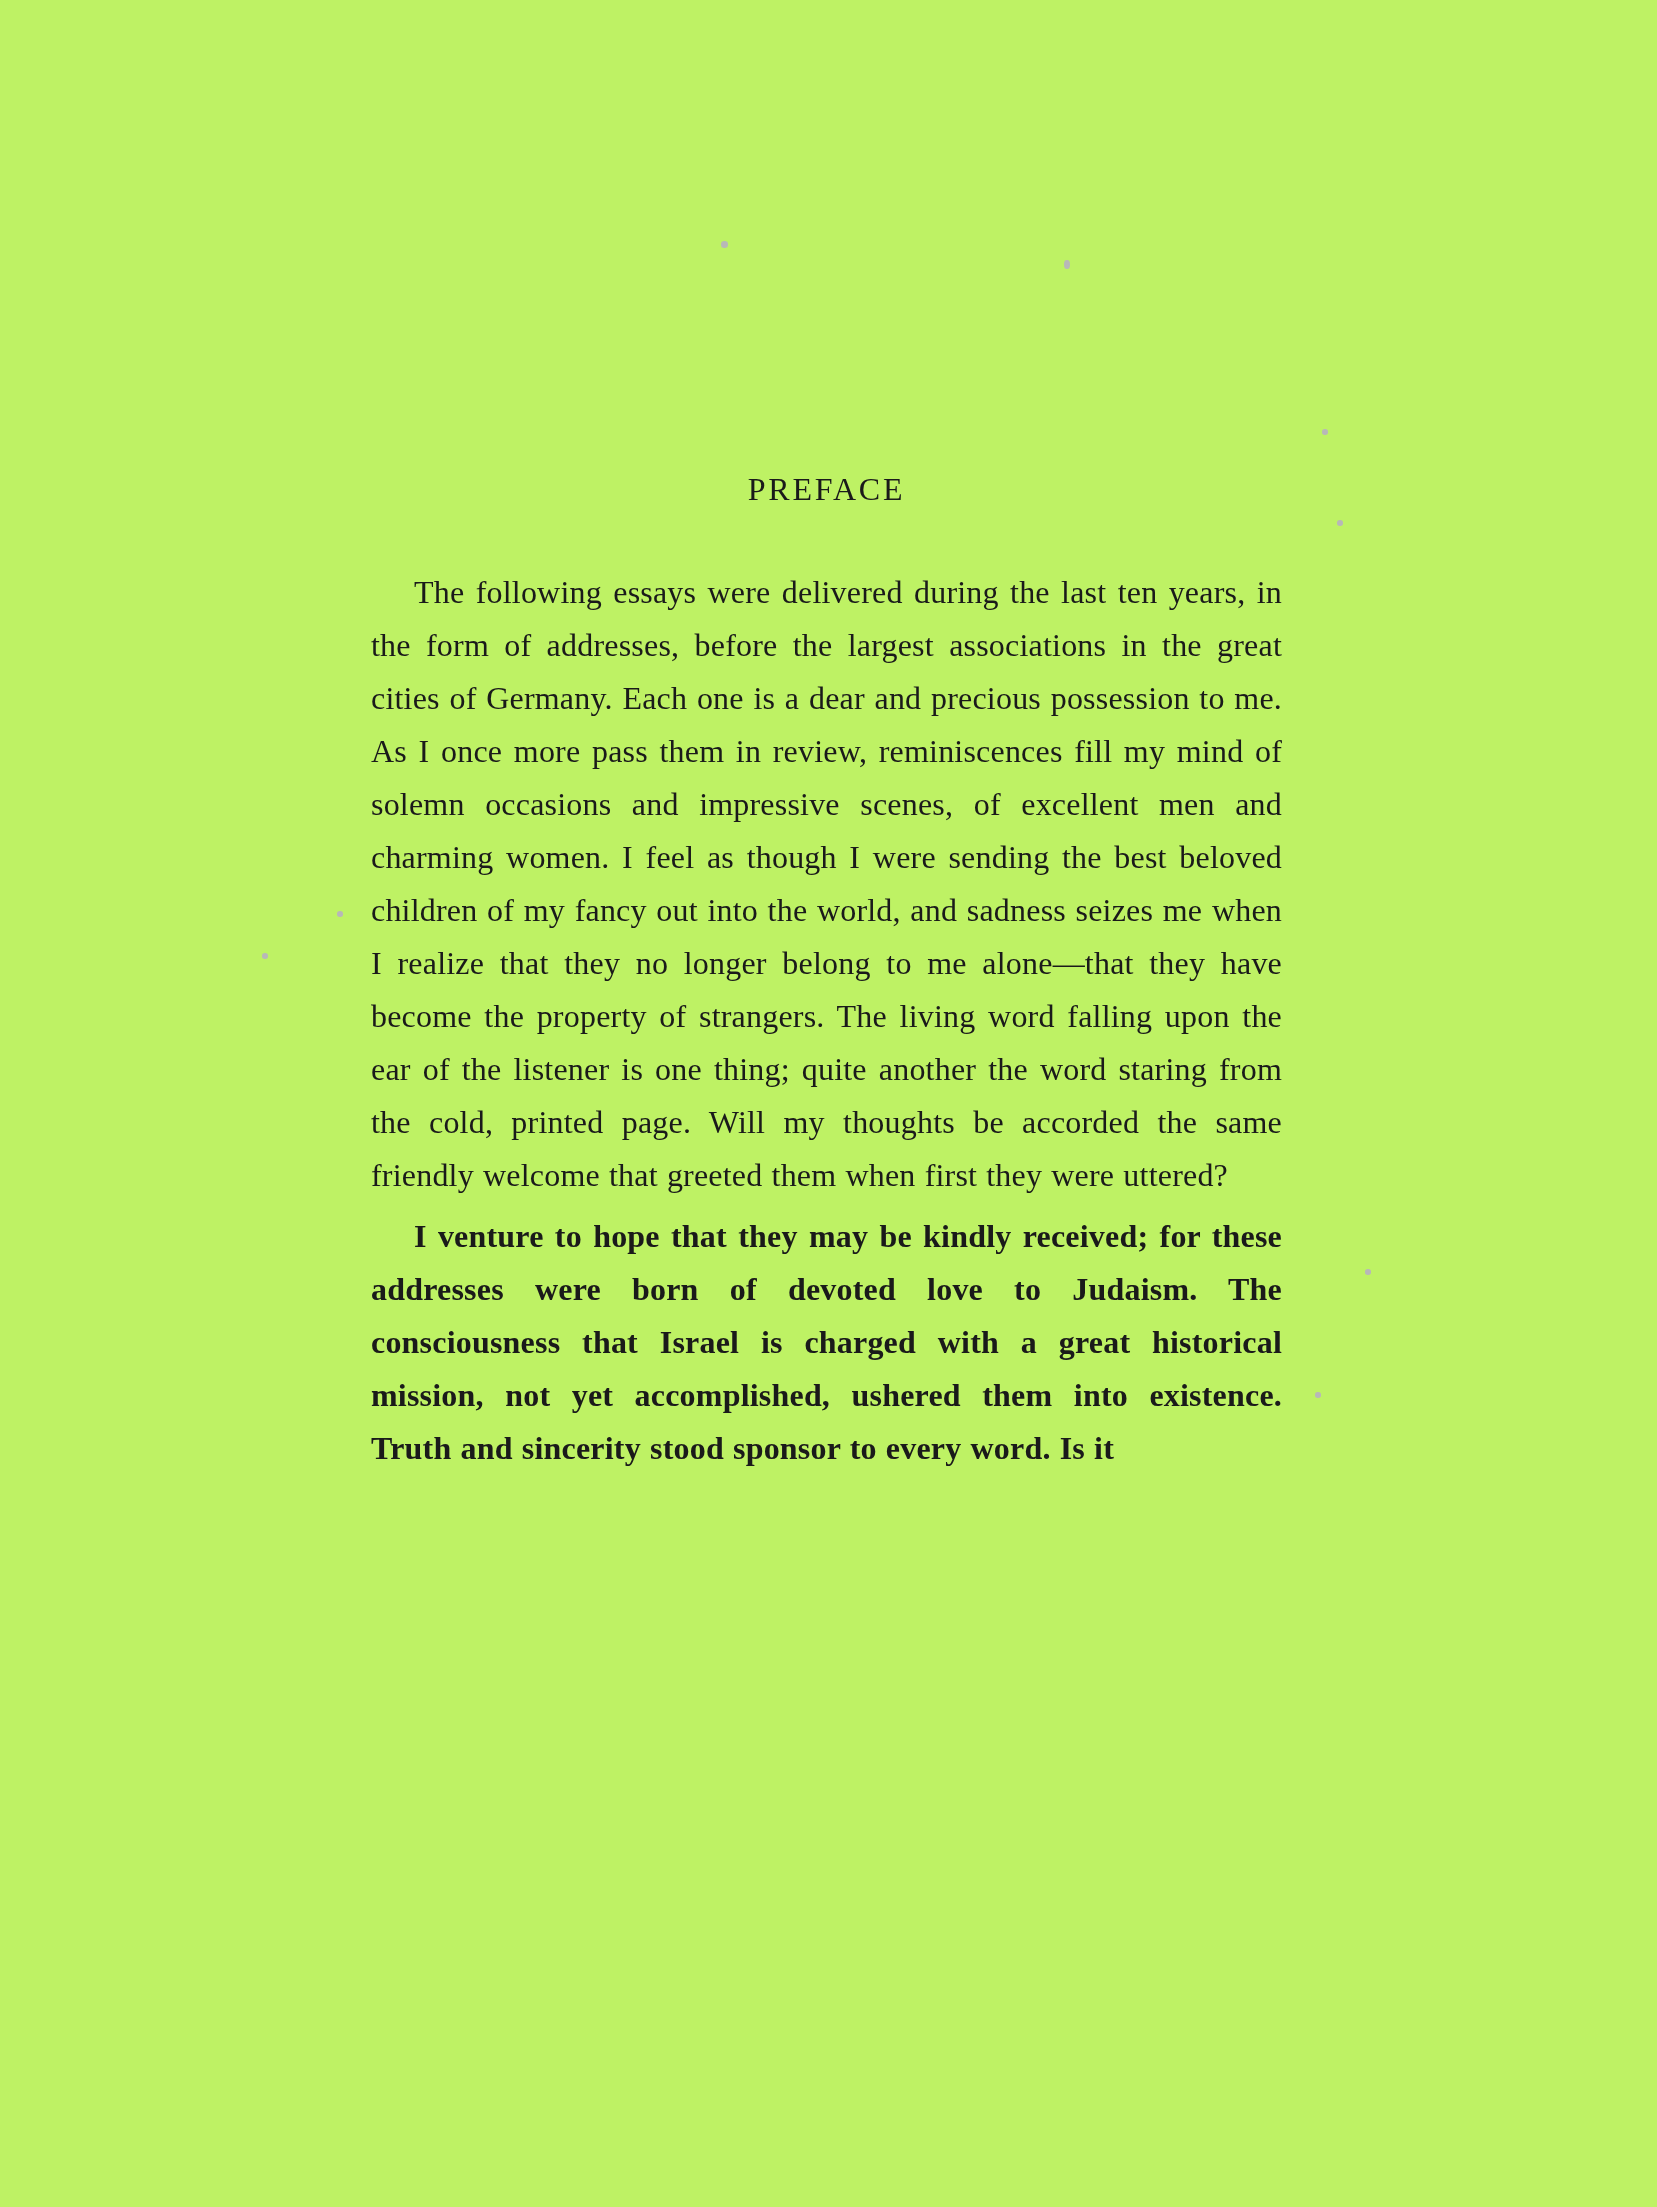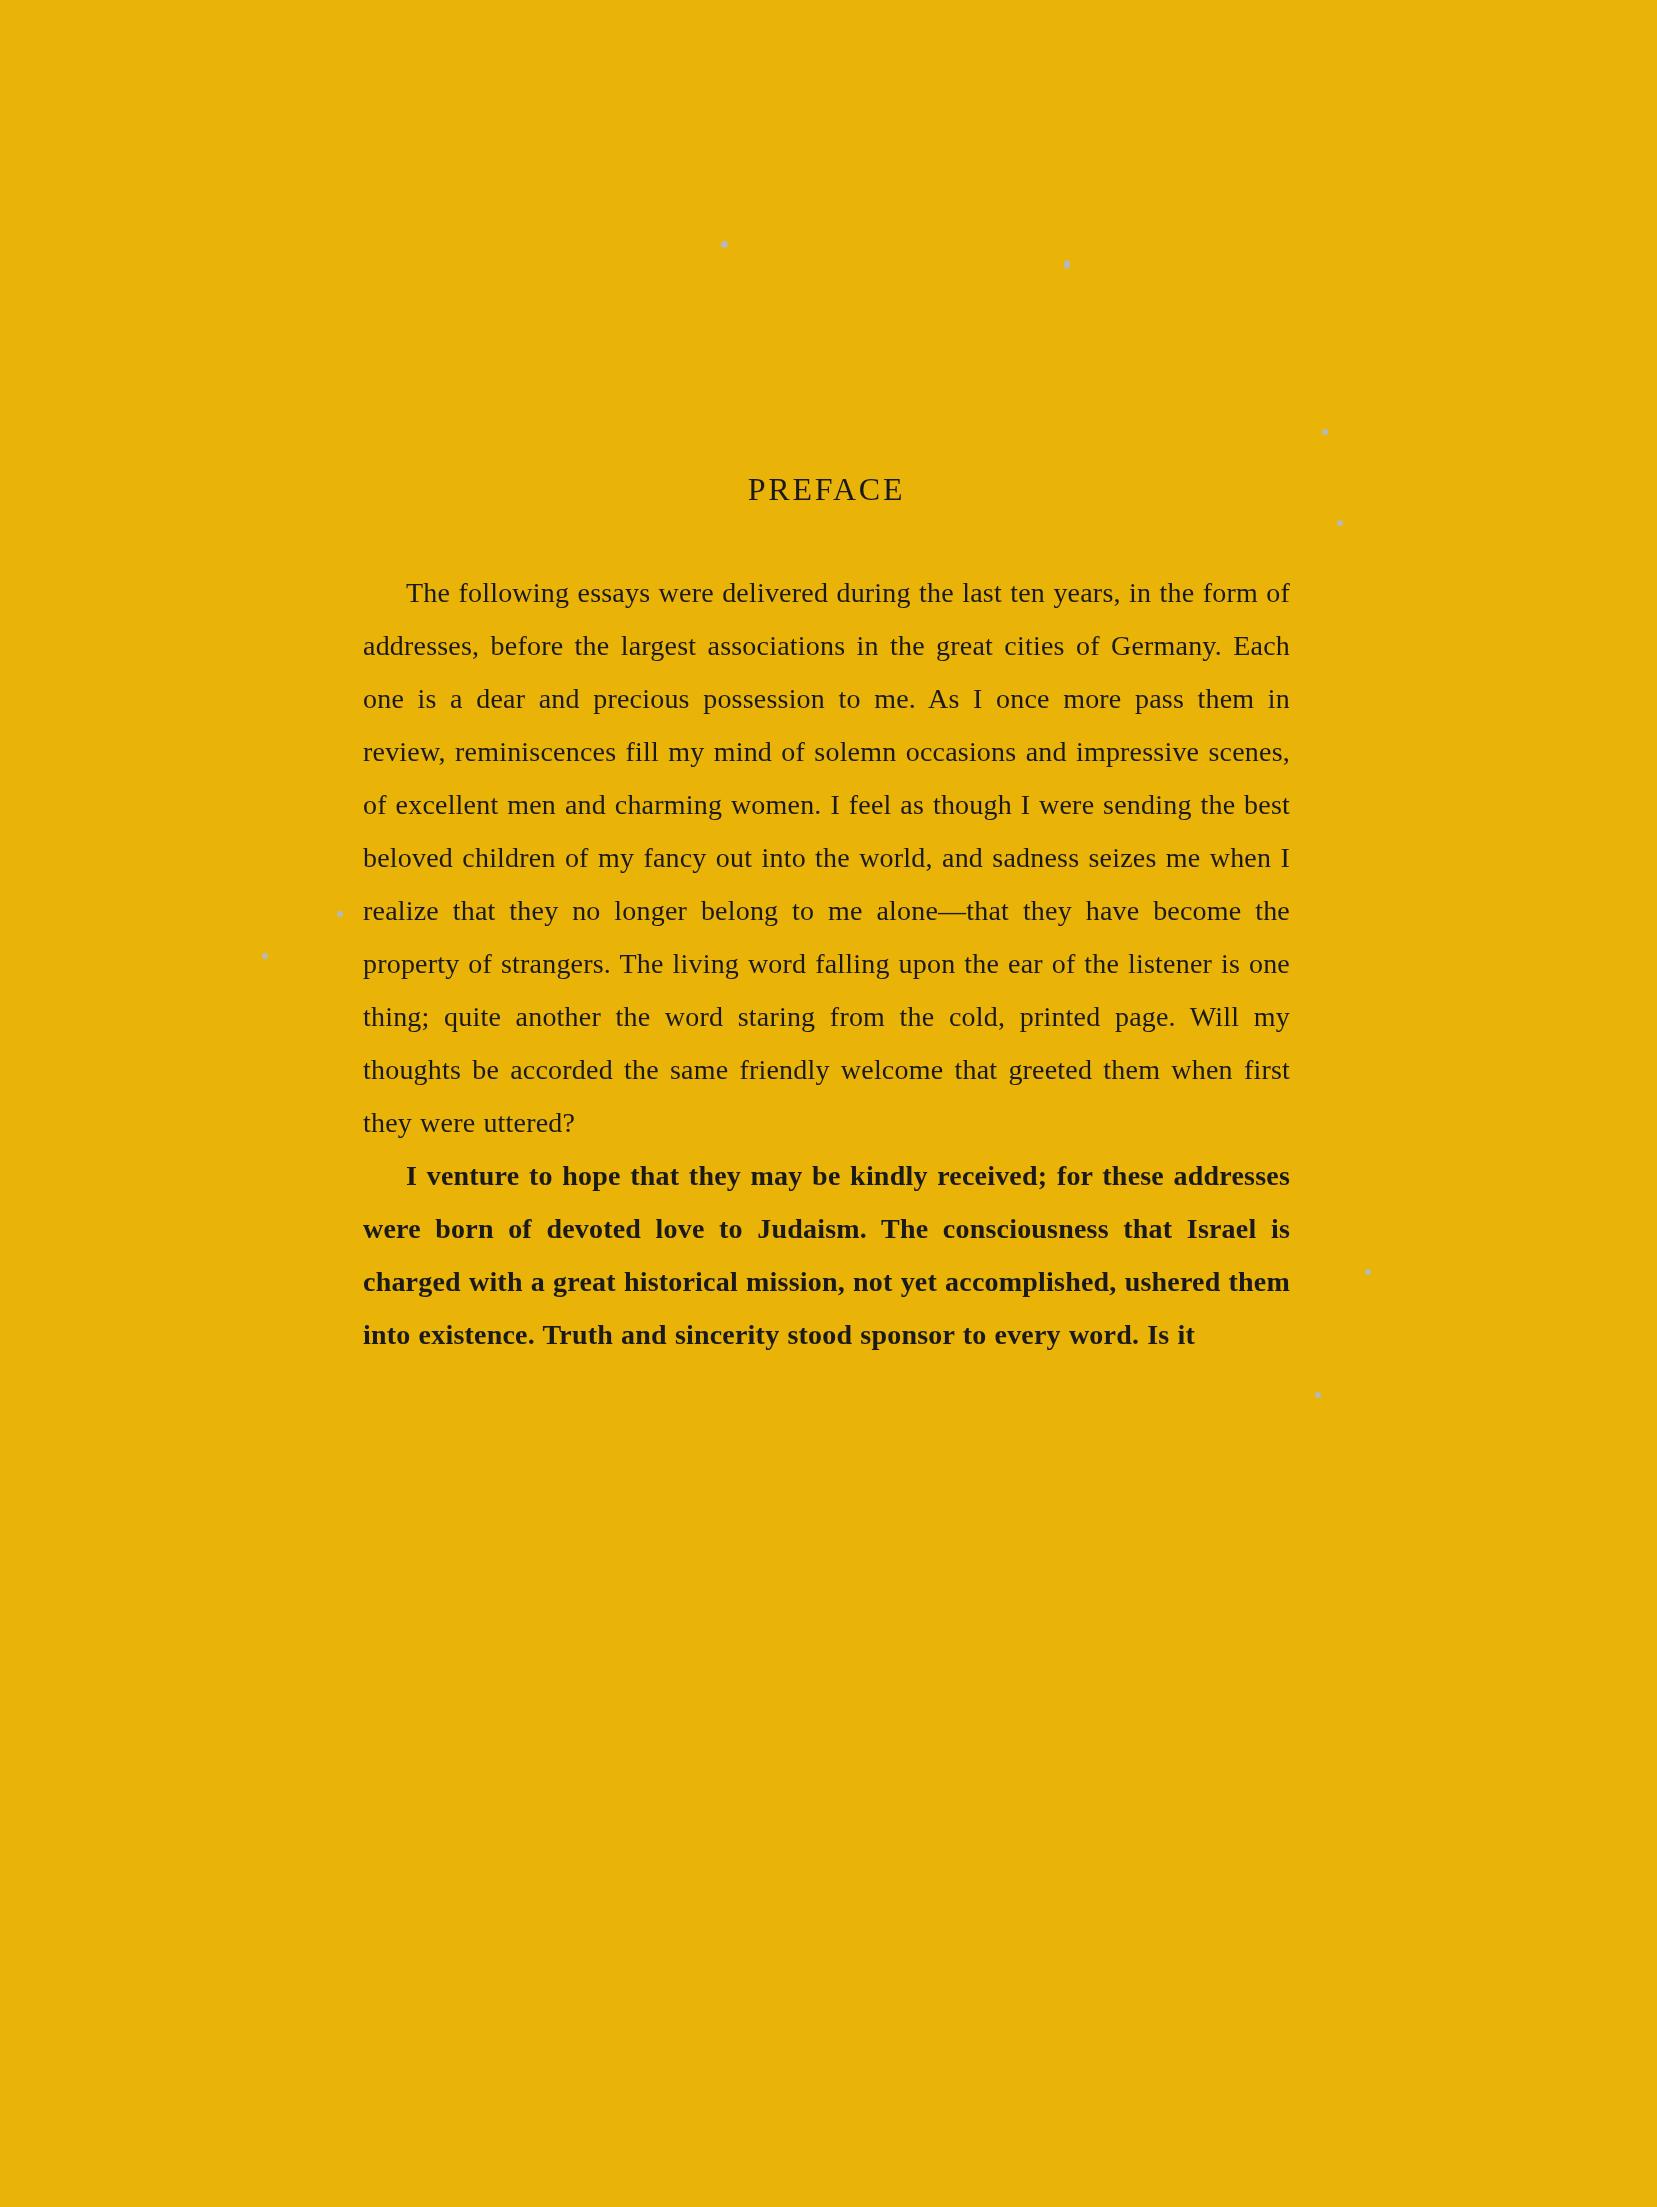--- a/index.html
+++ b/index.html
@@ -4,45 +4,45 @@
 <style>
   html, body {
     margin: 0;
     padding: 0;
     background: #ffffff;
   }
   .page {
     position: relative;
     width: 1657px;
     height: 2207px;
-    background: #eab308;
+    background: #bef264;
     overflow: hidden;
     font-family: "Liberation Serif", serif;
     color: #1a1a1a;
   }
   .content {
     position: absolute;
     left: 363px;
     top: 471px;
     width: 927px;
   }
   .page-title {
     text-align: center;
     font-size: 32px;
     letter-spacing: 2.8px;
     font-weight: normal;
     margin: 0 0 58px 0;
     font-family: "Liberation Serif", serif;
   }
   .para {
-    font-size: 28px;
+    font-size: 32px;
     line-height: 53px;
     text-align: justify;
     text-justify: inter-word;
-    margin: 0;
+    margin: 8px;
     text-indent: 43px;
     letter-spacing: 0.2px;
     word-spacing: 0.9px;
   }
   .para + .para {
     margin-top: 0px;
     font-weight: bold;
   }
   
   .speck {

